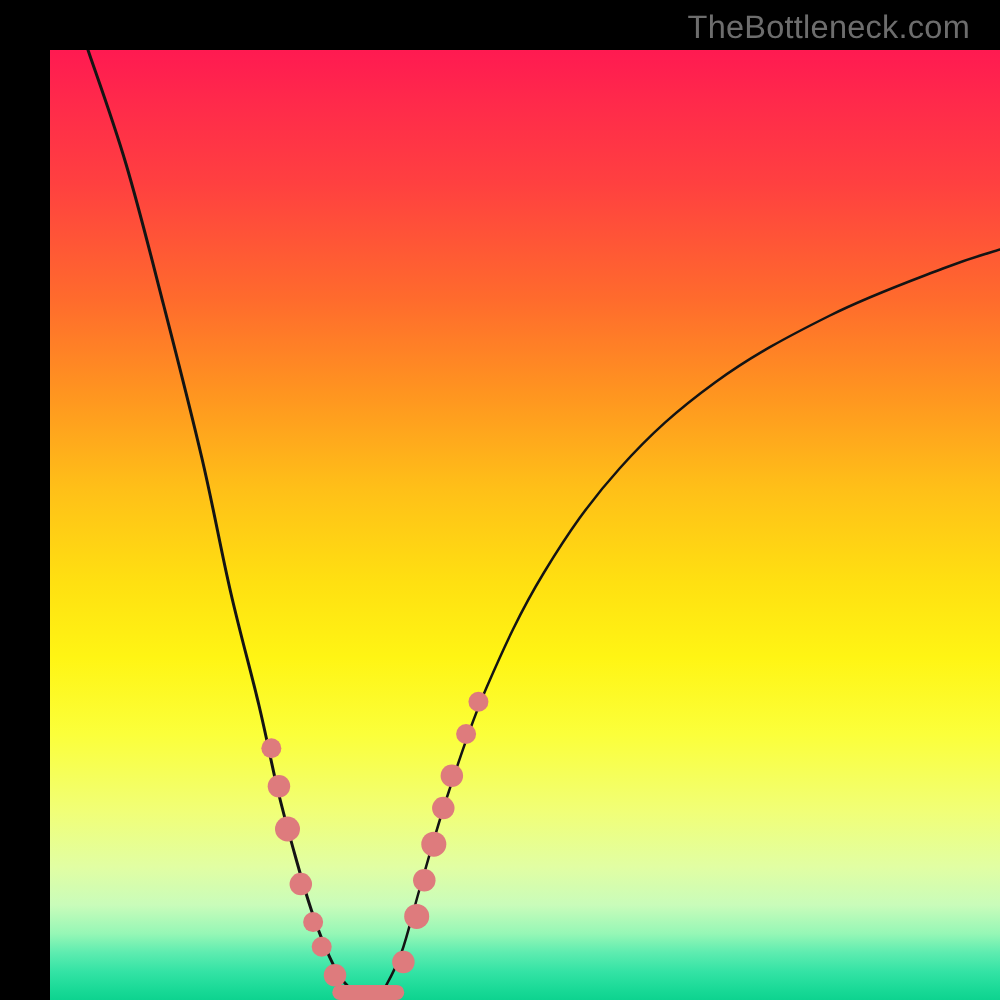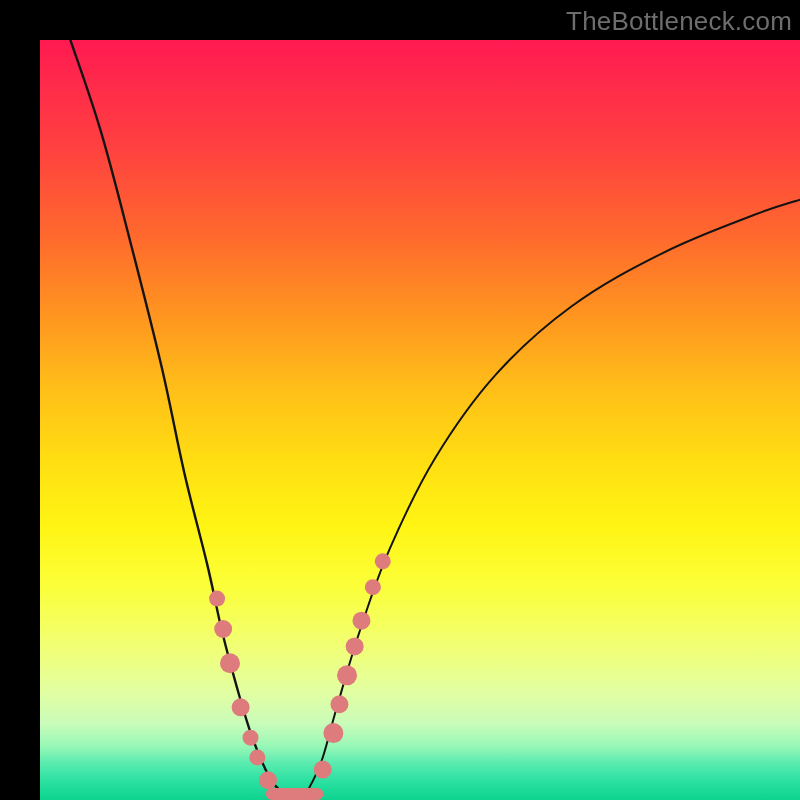--- a/index.html
+++ b/index.html
@@ -39,21 +39,21 @@
       #96f7b6 93%,
       #5eecb0 95%,
       #34e3a5 97%,
       #18d996 99%,
       #0dd38f 100%
     );
   }
   .watermark {
     position: absolute;
     top: 6px;
-    right: 8px;
+    right: 24px;
     color: #6d6d6d;
     font-size: 26px;
     font-weight: 500;
     letter-spacing: 0.2px;
     user-select: none;
   }
   svg.curves {
     position: absolute;
     left: 0;
     top: 0;

